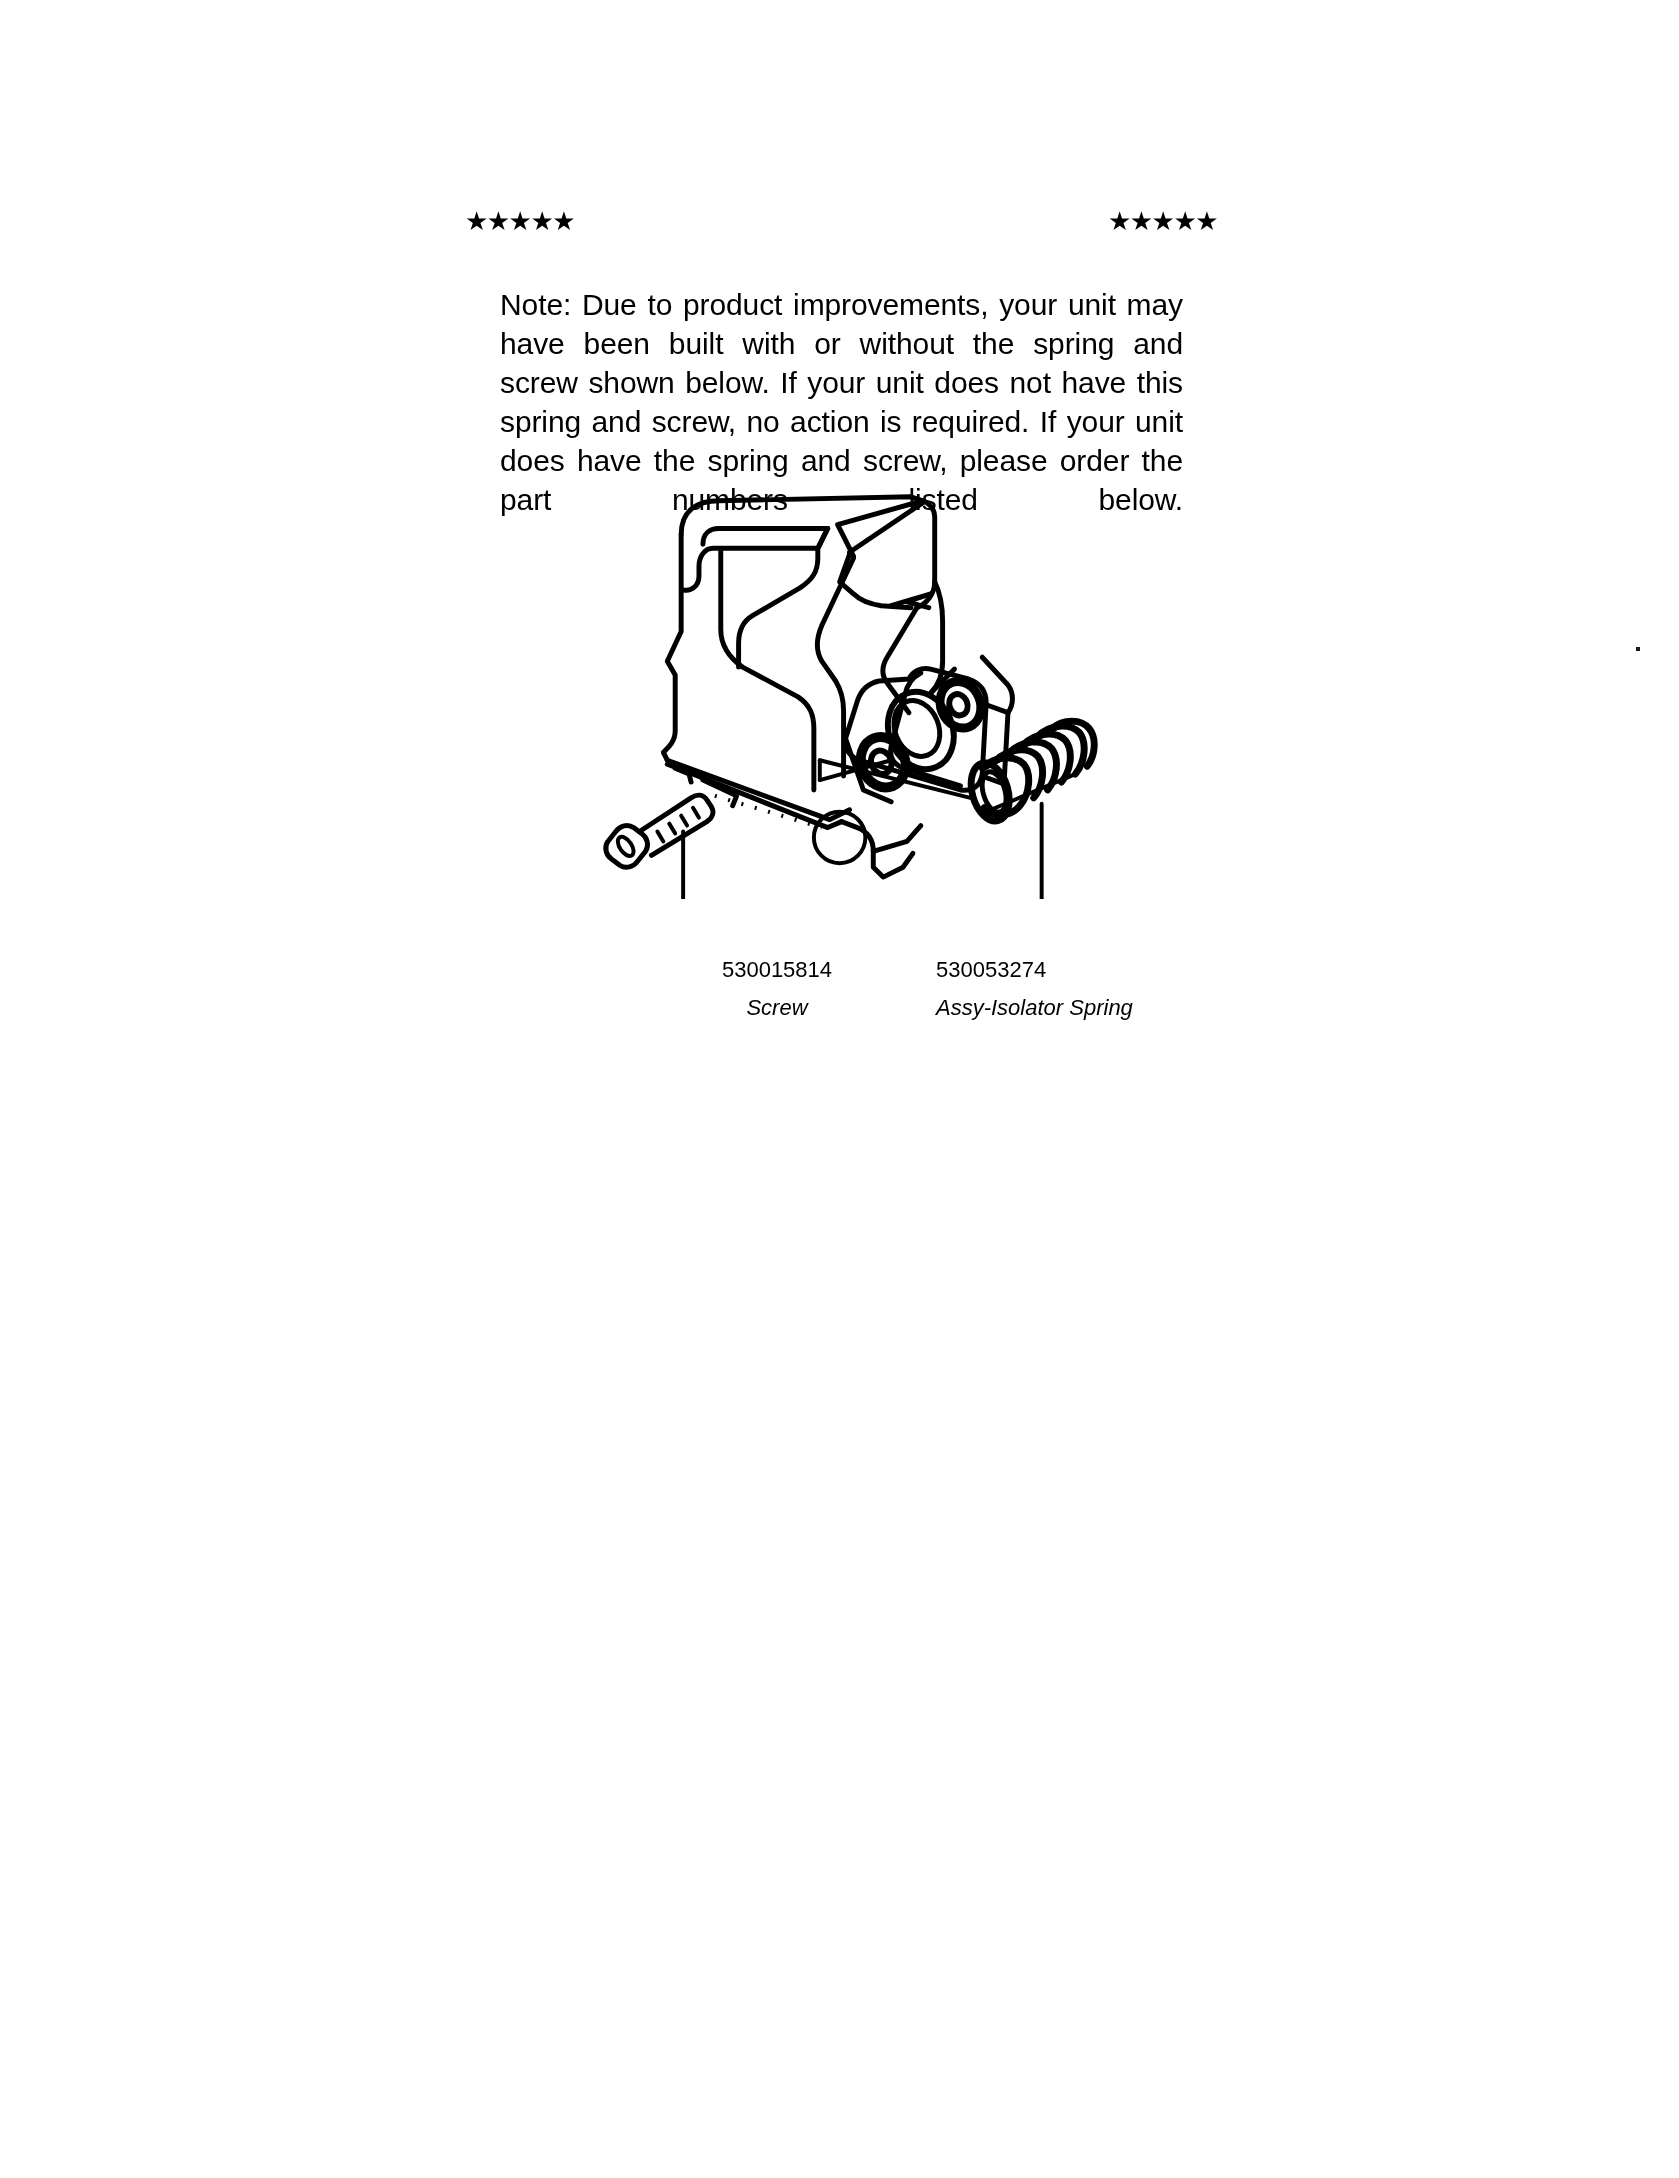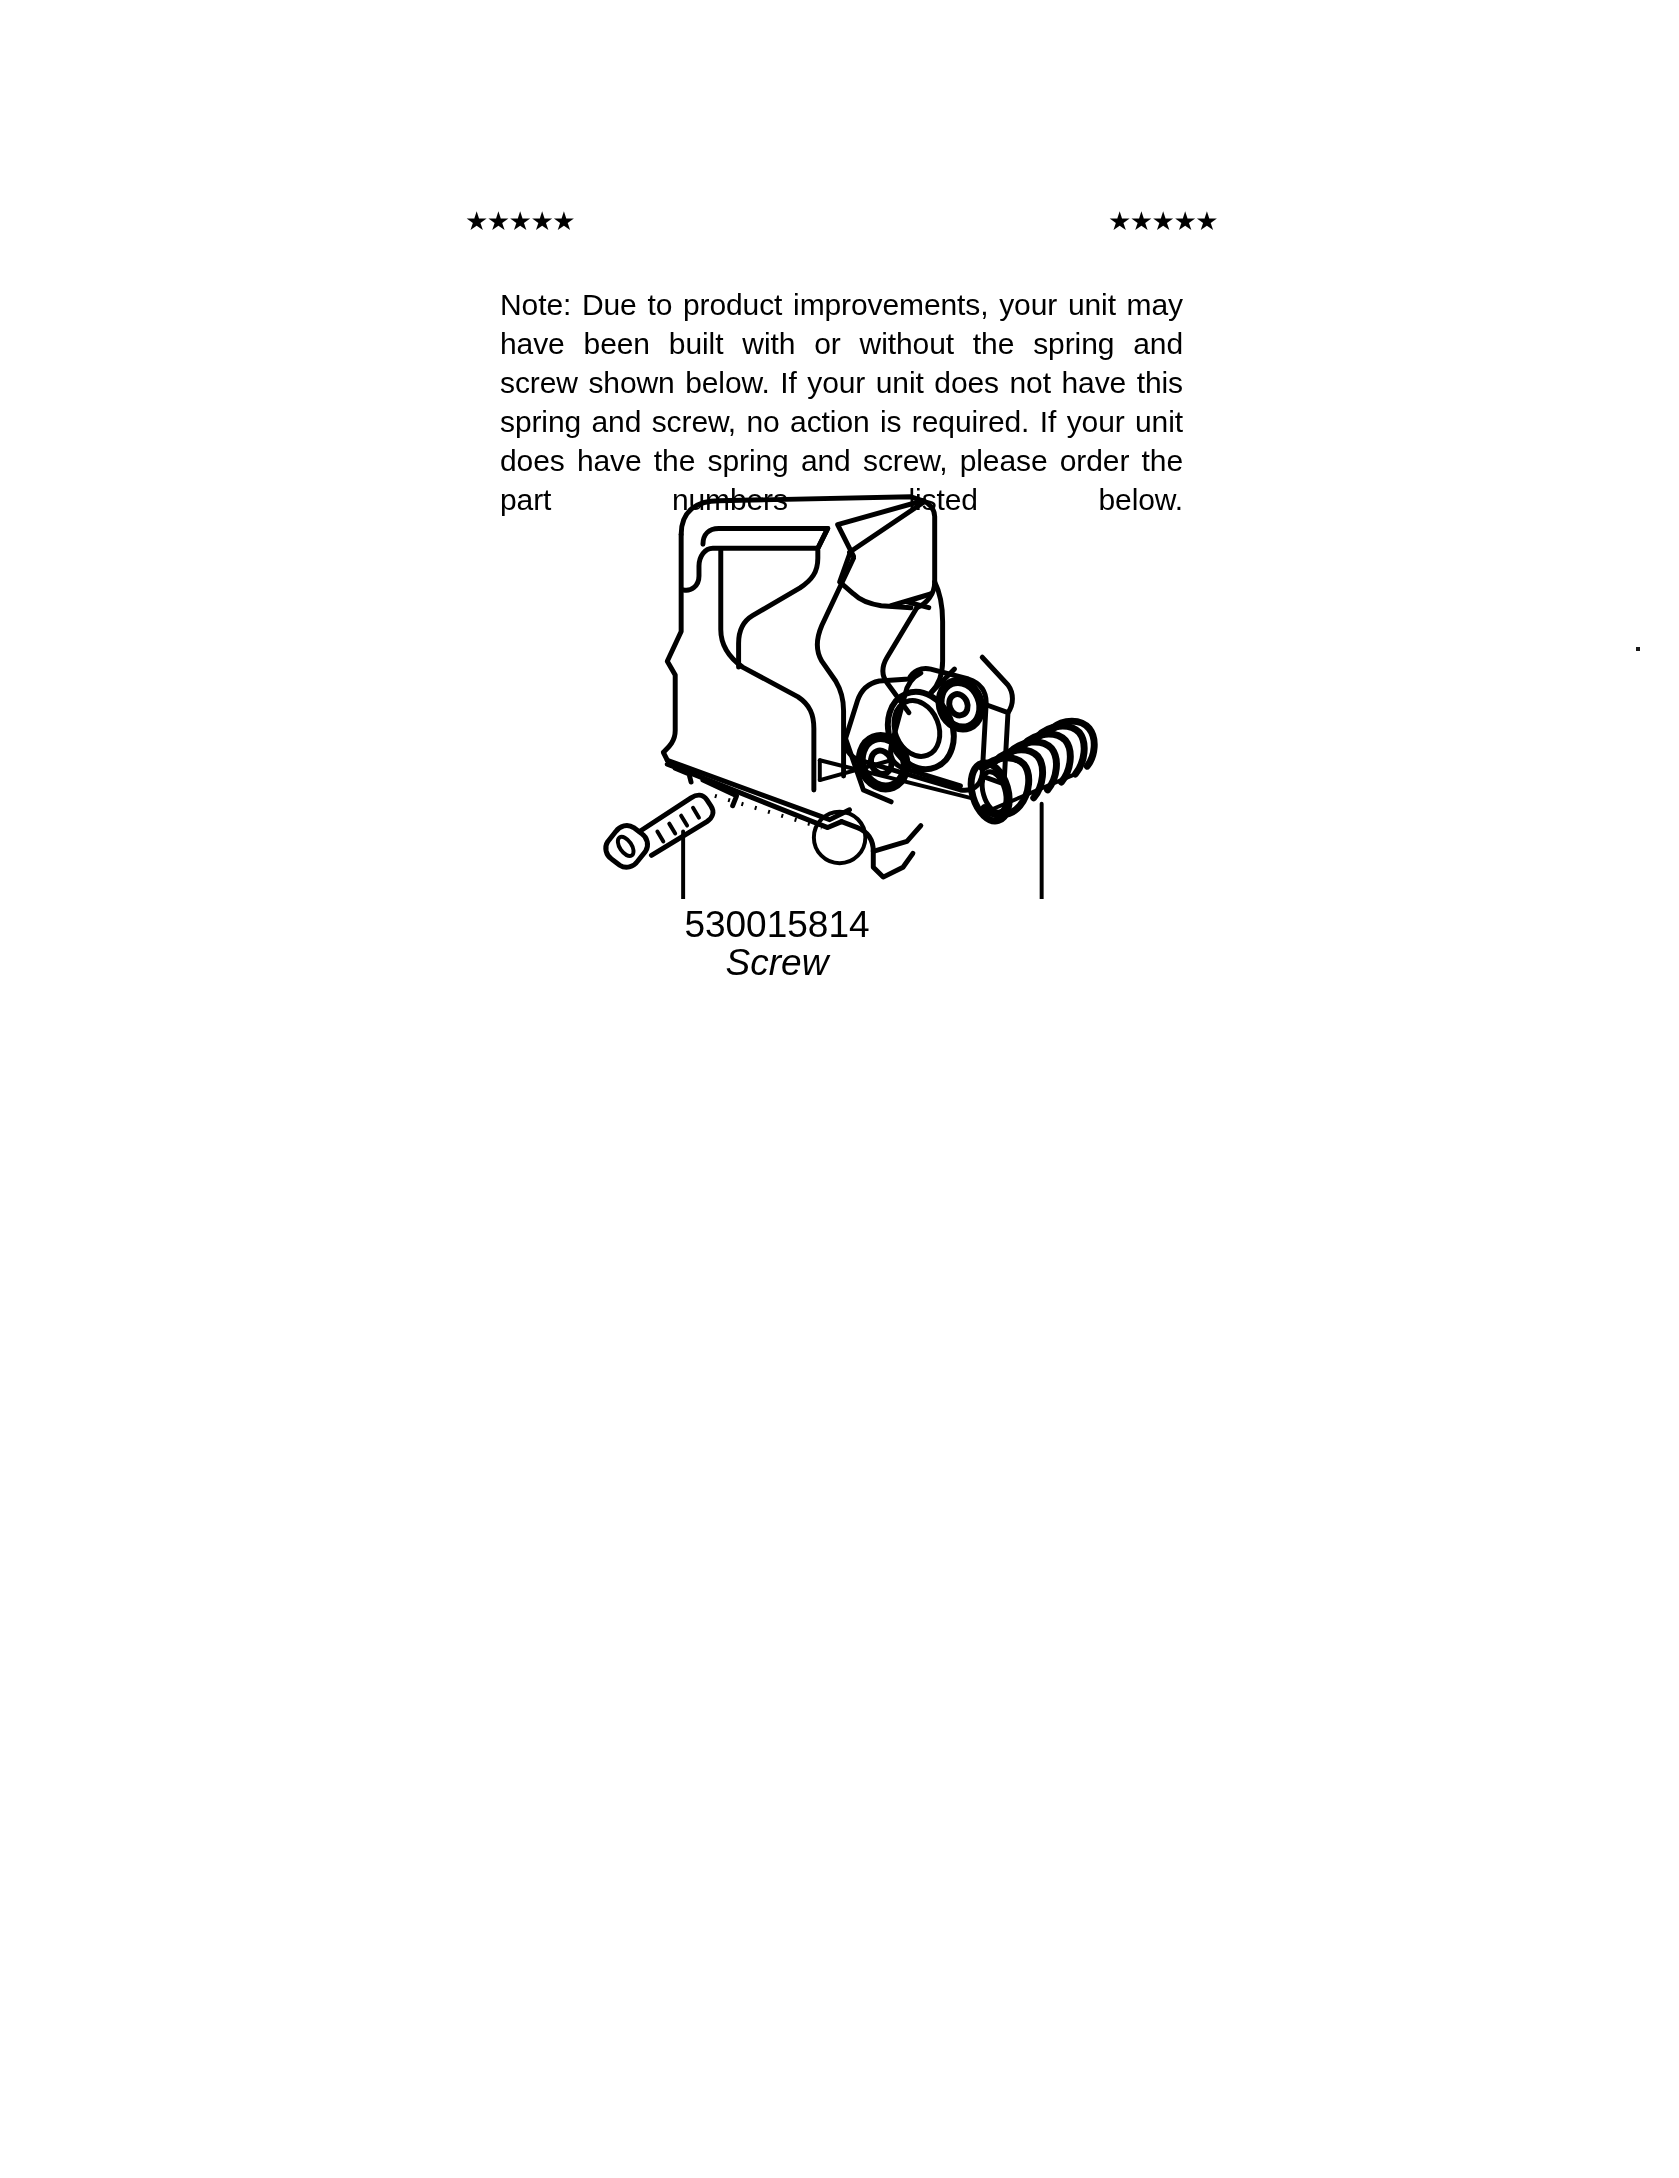--- a/index.html
+++ b/index.html
@@ -86,24 +86,25 @@
     left: 594px;
     top: 463px;
     width: 515px;
     height: 436px;
   }
   .figure svg { display: block; width: 515px; height: 436px; }
 
   
   .caption {
     position: absolute;
-    font-size: 37px;
+    font-size: 22px;
     line-height: 38px;
     white-space: nowrap;
     font-family: "Liberation Sans", sans-serif;
+    margin-top: 45px;
   }
   .caption .pn    { display: block; }
   .caption .desc  { display: block; font-style: italic; }
 
   .caption-screw {
     left: 663px;
     top: 906px;
     width: 228px;
     text-align: center;
   }
@@ -320,17 +321,21 @@
         <path d="M 452 344 L 452 440" stroke-width="4"></path>
       </g>
     </svg>
   </div>
 
   <div class="caption caption-screw">
     <span class="pn">530015814</span>
     <span class="desc">Screw</span>
   </div>
 
+  <div class="caption caption-spring">
+    <span class="pn">530053274</span>
+    <span class="desc">Assy-Isolator Spring</span>
+  </div>
 
   <div class="speck"></div>
 
 </div>
 
 
 </body></html>

